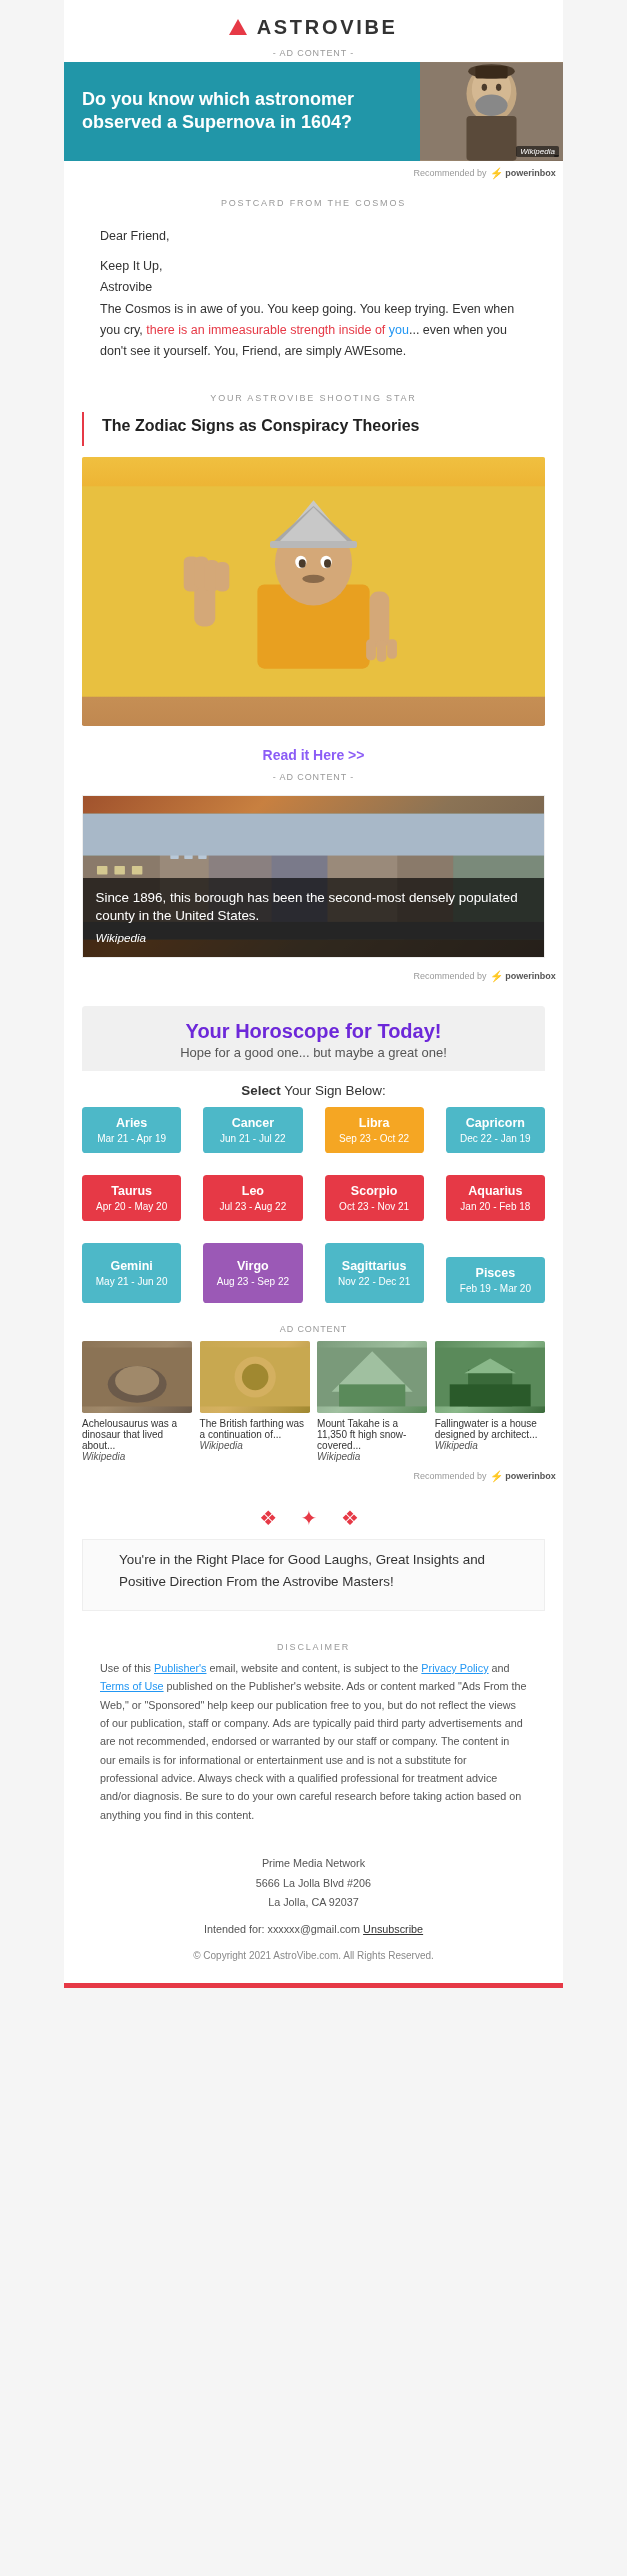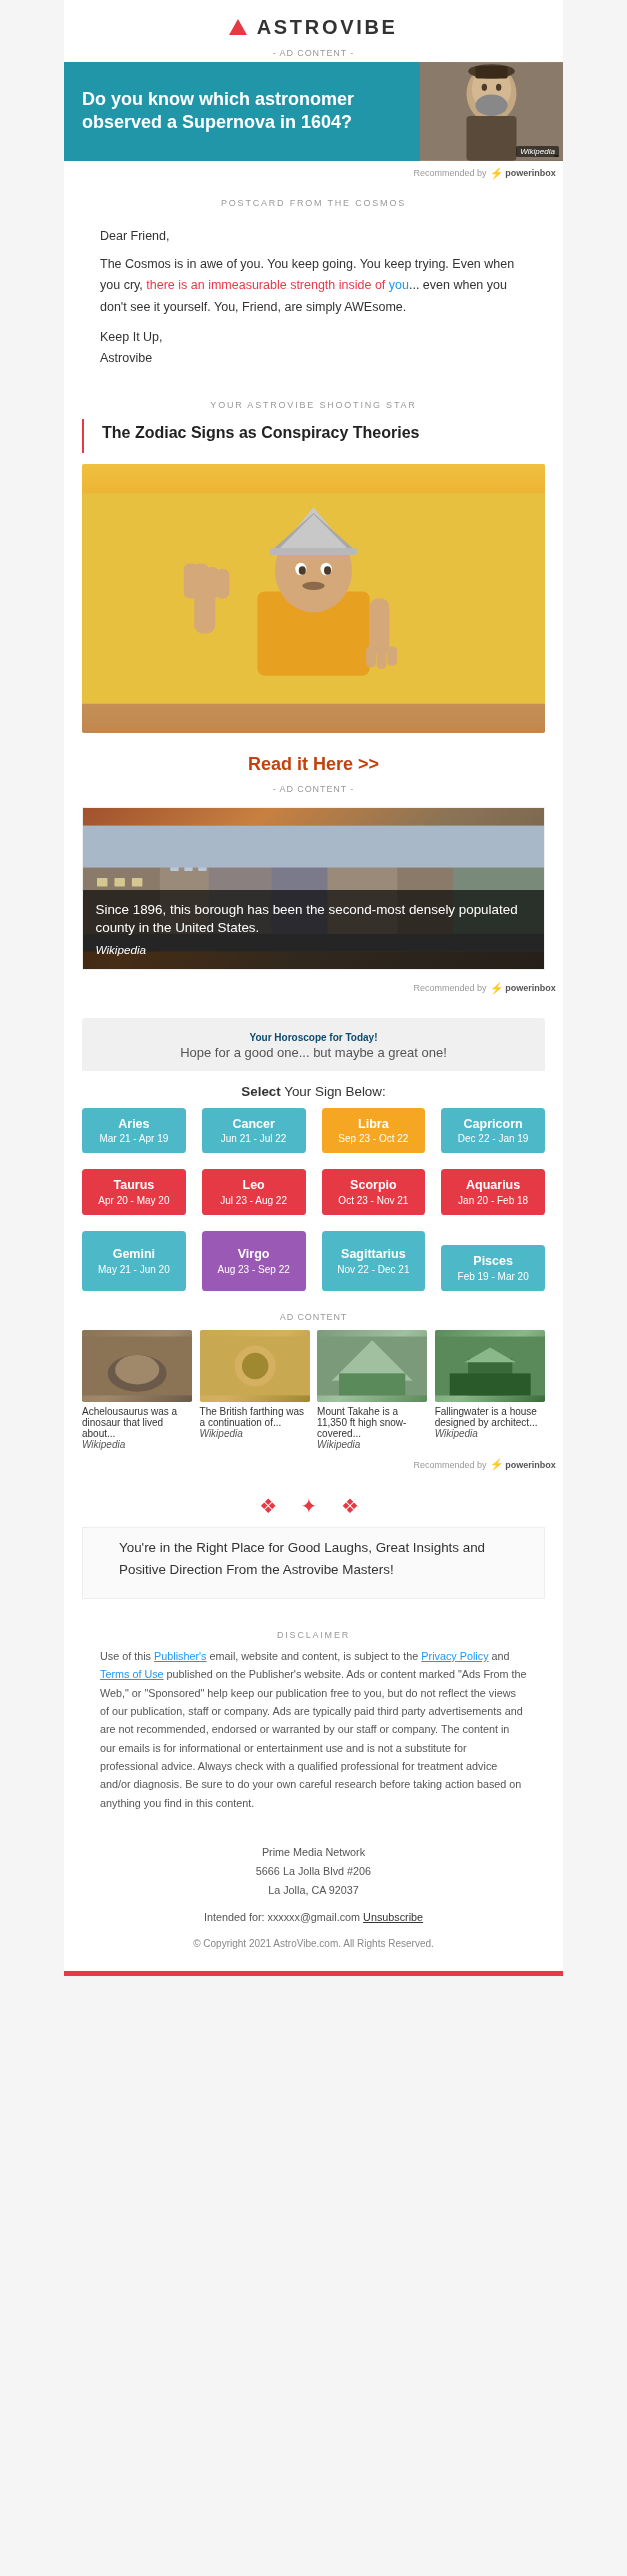--- a/index.html
+++ b/index.html
@@ -141,22 +141,22 @@
       display: flex;
       align-items: center;
       justify-content: center;
     }
 
     .read-here-link {
       text-align: center;
       padding: 12.5px 0 5.4px;
     }
     .read-here-link a {
-      color: #c2410c;
-      font-size: 18px;
+      color: #8b5cf6;
+      font-size: 14px;
       font-weight: bold;
       text-decoration: none;
     }
 
     
     .ad-block-2 {
       margin: 9px 18px;
       border: 0.9px solid #eee;
       overflow: hidden;
       position: relative;
@@ -187,44 +187,44 @@
 
     
     .horoscope-header {
       background: #f0f0f0;
       text-align: center;
       padding: 14.3px 18px 10.8px;
       margin: 18px 18px 0;
       border-radius: 3.6px 3.6px 0 0;
     }
     .horoscope-header .horo-title {
-      font-size: 10px;
+      font-size: 20px;
       font-weight: bold;
-      color: #0c4a6e;
+      color: #6d28d9;
       text-align: center;
     }
     .horoscope-header .horo-subtitle {
       font-size: 13px;
       color: #555;
       margin-top: 2px;
     }
     .horoscope-select-label {
       text-align: center;
       padding: 12.5px 0 9px;
       font-size: 13.4px;
       color: #333;
     }
     .horoscope-select-label strong {
       font-weight: bold;
     }
 
     .signs-grid {
       display: grid;
       grid-template-columns: repeat(4, 1fr);
-      gap: 16px;
+      gap: 22px;
       padding: 0 18px 18px;
     }
     .sign-btn {
       border: none;
       border-radius: 3.6px;
       color: #fff;
       text-align: center;
       padding: 9px 7.2px;
       cursor: pointer;
       font-size: 12.5px;
@@ -369,26 +369,26 @@
     <span>Recommended by</span>
     <span class="powerinbox-logo">
       <span class="pi-bolt">⚡</span>
       <span>powerinbox</span>
     </span>
   </div>
 
   <div class="section-label">POSTCARD FROM THE COSMOS</div>
   <div class="postcard-text">
     <p style="margin-bottom:7.2px;">Dear Friend,</p>
-    <p>
-      The Cosmos is in awe of you. You keep going. You keep trying. Even when you cry, <span class="highlight">there is an immeasurable strength inside of</span> <span class="highlight-blue">you</span>... even when you don't see it yourself. You, Friend, are simply AWEsome.
-    </p>
     <p style="margin-top:9px;">
       <span>Keep It Up,</span><br>
       <span>Astrovibe</span>
+    </p>
+    <p>
+      The Cosmos is in awe of you. You keep going. You keep trying. Even when you cry, <span class="highlight">there is an immeasurable strength inside of</span> <span class="highlight-blue">you</span>... even when you don't see it yourself. You, Friend, are simply AWEsome.
     </p>
   </div>
 
   <div class="section-label">YOUR ASTROVIBE SHOOTING STAR</div>
   <div class="shooting-star-title">The Zodiac Signs as Conspiracy Theories</div>
 
   <div class="article-image">
     <svg width="592" height="269" viewBox="0 0 660 300">
 
       <rect width="660" height="300" fill="#e8c040"></rect>

